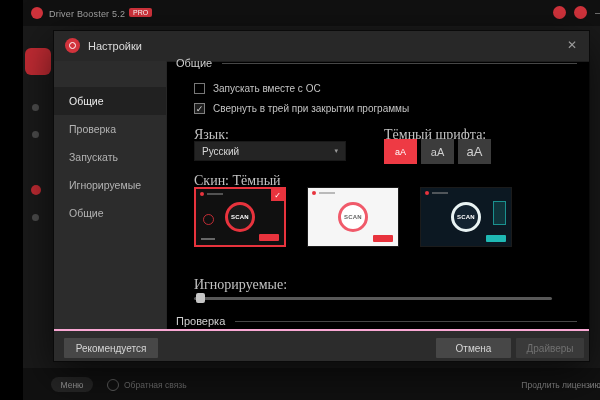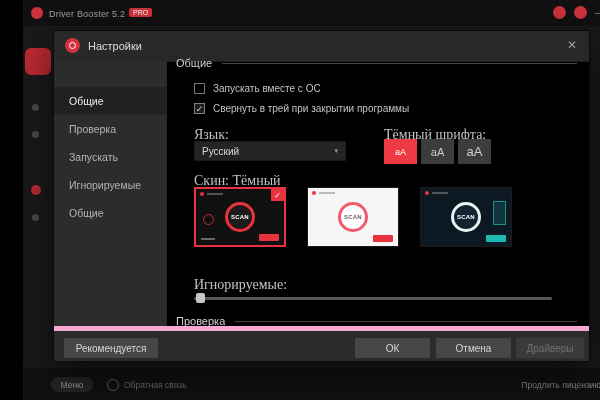--- a/index.html
+++ b/index.html
@@ -76,21 +76,21 @@
   .mini-gauge{position:absolute;left:7px;top:25px;width:9px;height:9px;border:1px solid #e8333d;border-radius:50%;opacity:.8;}
   .mini-panel{position:absolute;right:5px;top:13px;width:11px;height:22px;background:rgba(31,185,180,.18);
               border:1px solid rgba(31,185,180,.7);}
   .mini-btn{position:absolute;right:5px;bottom:4px;width:20px;height:7px;border-radius:1px;}
   .mini-lines{position:absolute;left:5px;bottom:5px;width:14px;height:2px;background:#666;}
 
   .slider{position:absolute;left:140px;top:262px;width:358px;height:10px;cursor:pointer;}
   .slider .track{position:absolute;left:0;right:0;top:4px;height:3px;background:#585858;border-radius:2px;}
   .slider .handle{position:absolute;left:2px;top:0;width:9px;height:10px;background:#c6c6c6;border-radius:2px;cursor:grab;}
 
-  .dlg-footer{position:absolute;left:0;right:0;bottom:0;height:30px;background:#2c2c2c;border-top:5px solid #f9a8d4;}
+  .dlg-footer{position:absolute;left:0;right:0;bottom:0;height:30px;background:#2c2c2c;border-top:2px solid #f9a8d4;}
   .btn{position:absolute;top:7px;height:20px;background:#474747;color:#d6d6d6;font-size:10px;border-radius:1px;
        display:flex;align-items:center;justify-content:center;cursor:pointer;}
   .btn-reco{left:10px;width:94px;}
   .btn-ok{right:159px;width:75px;}
   .btn-cancel{right:78px;width:75px;}
   .btn-apply{right:5px;width:68px;background:#3a3a3a;color:#707070;cursor:default;}
 </style>
 </head>
 <body>
 
@@ -200,19 +200,18 @@
       <div class="handle"></div>
     </div>
 
     <div class="sec-row" style="left:122px;top:284px;right:12px">
       <span>Проверка</span>
       <span class="line"></span>
     </div>
 
     <div class="dlg-footer">
       <div class="btn btn-reco">Рекомендуется</div>
-      <div class="btn btn-ok">ОК</div>
       <div class="btn btn-cancel">Отмена</div>
       <div class="btn btn-apply">Драйверы</div>
     </div>
 
   </div>
 </div>
 
 </body></html>

